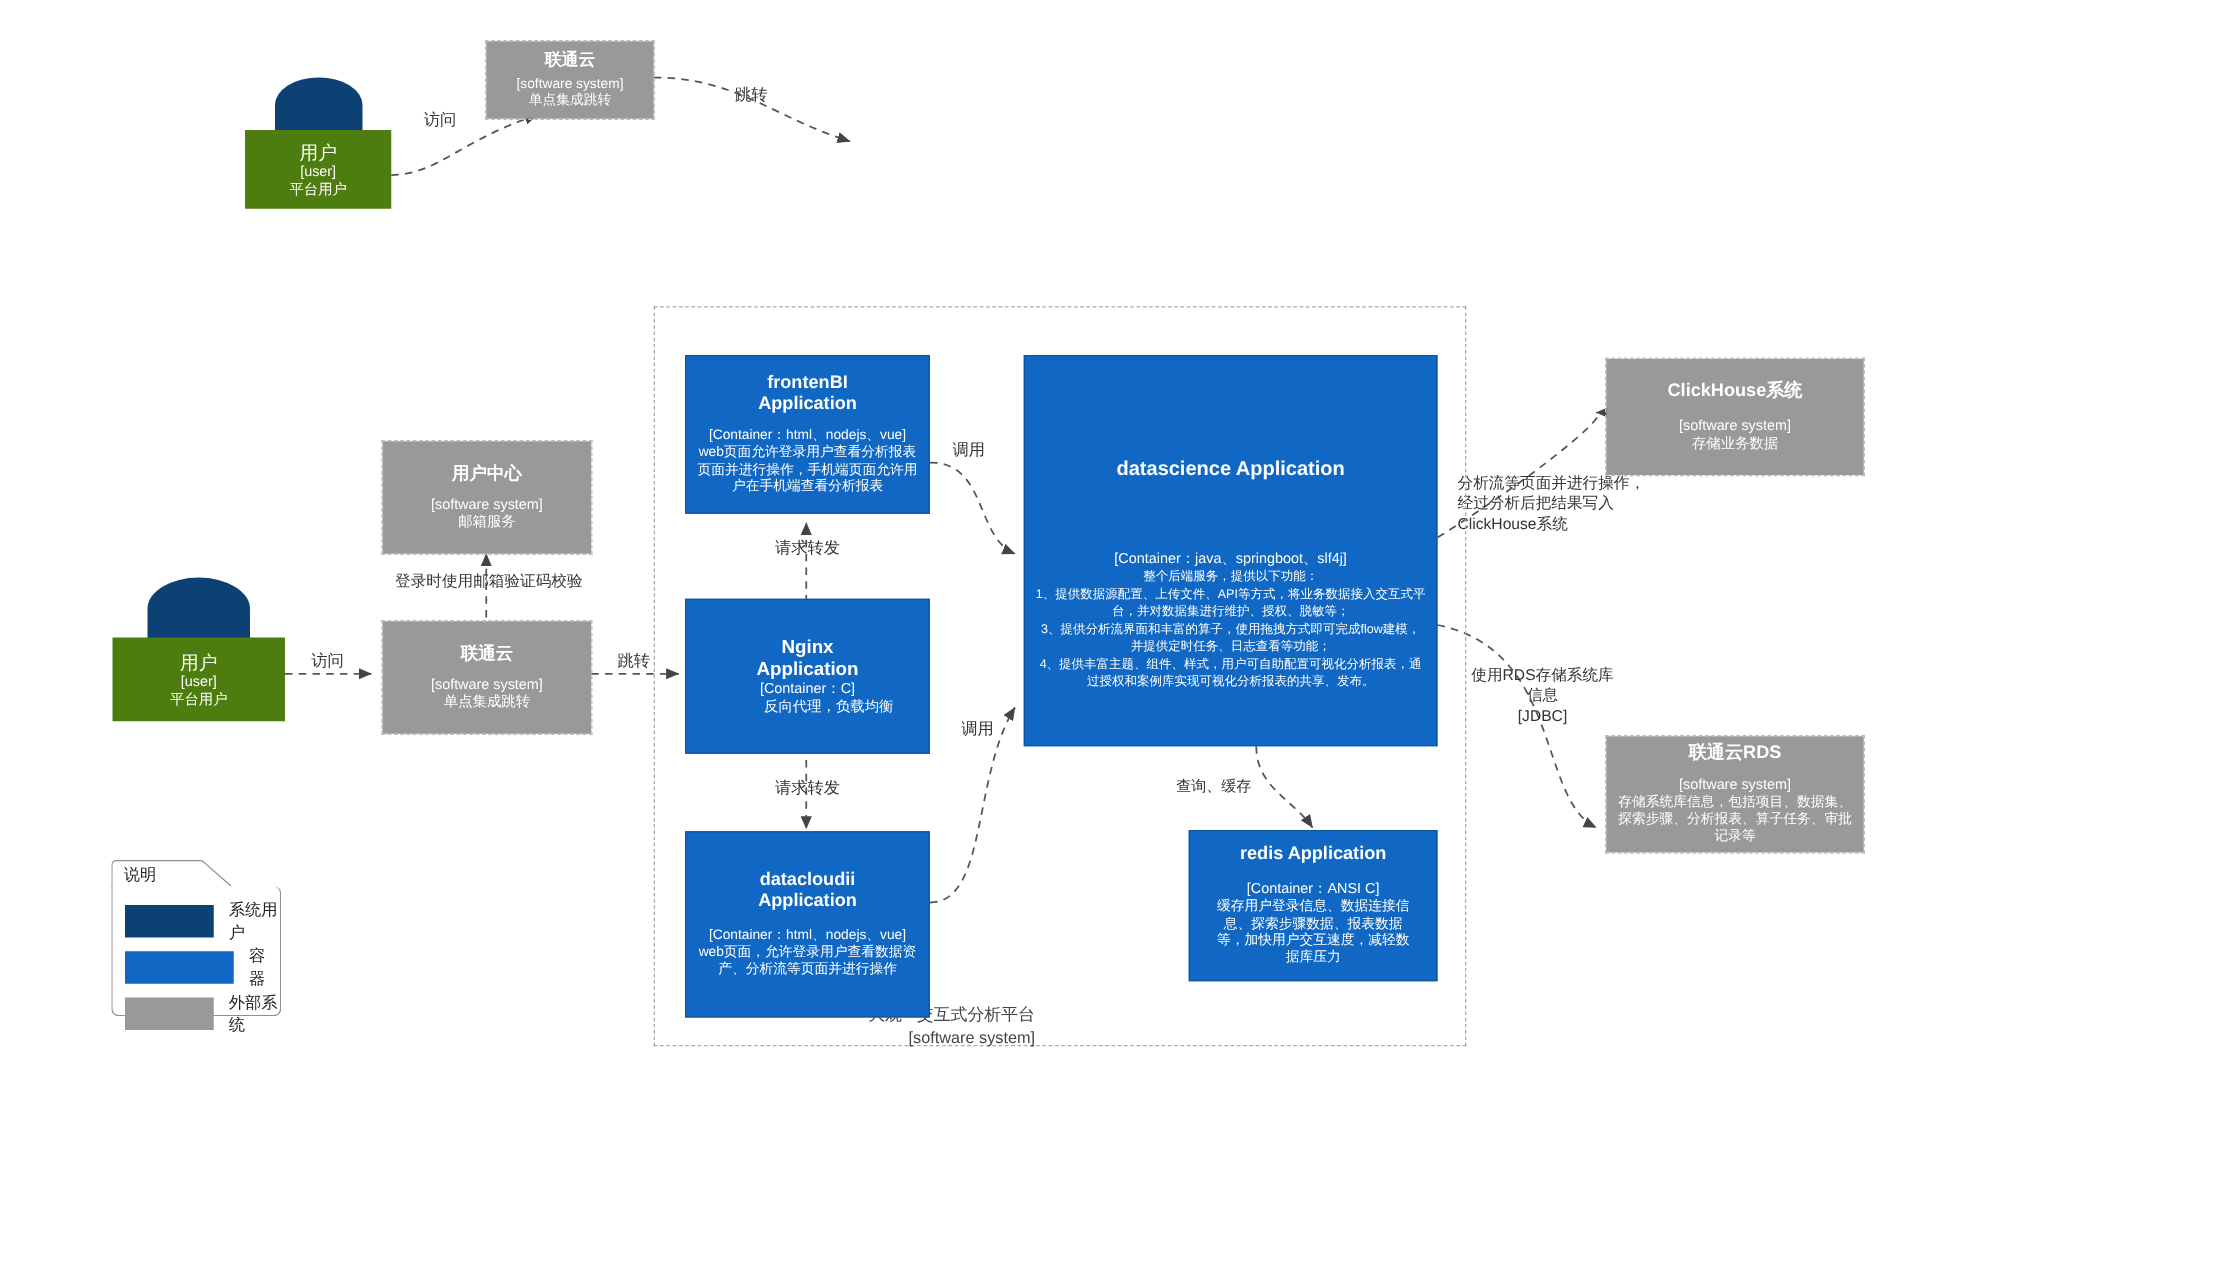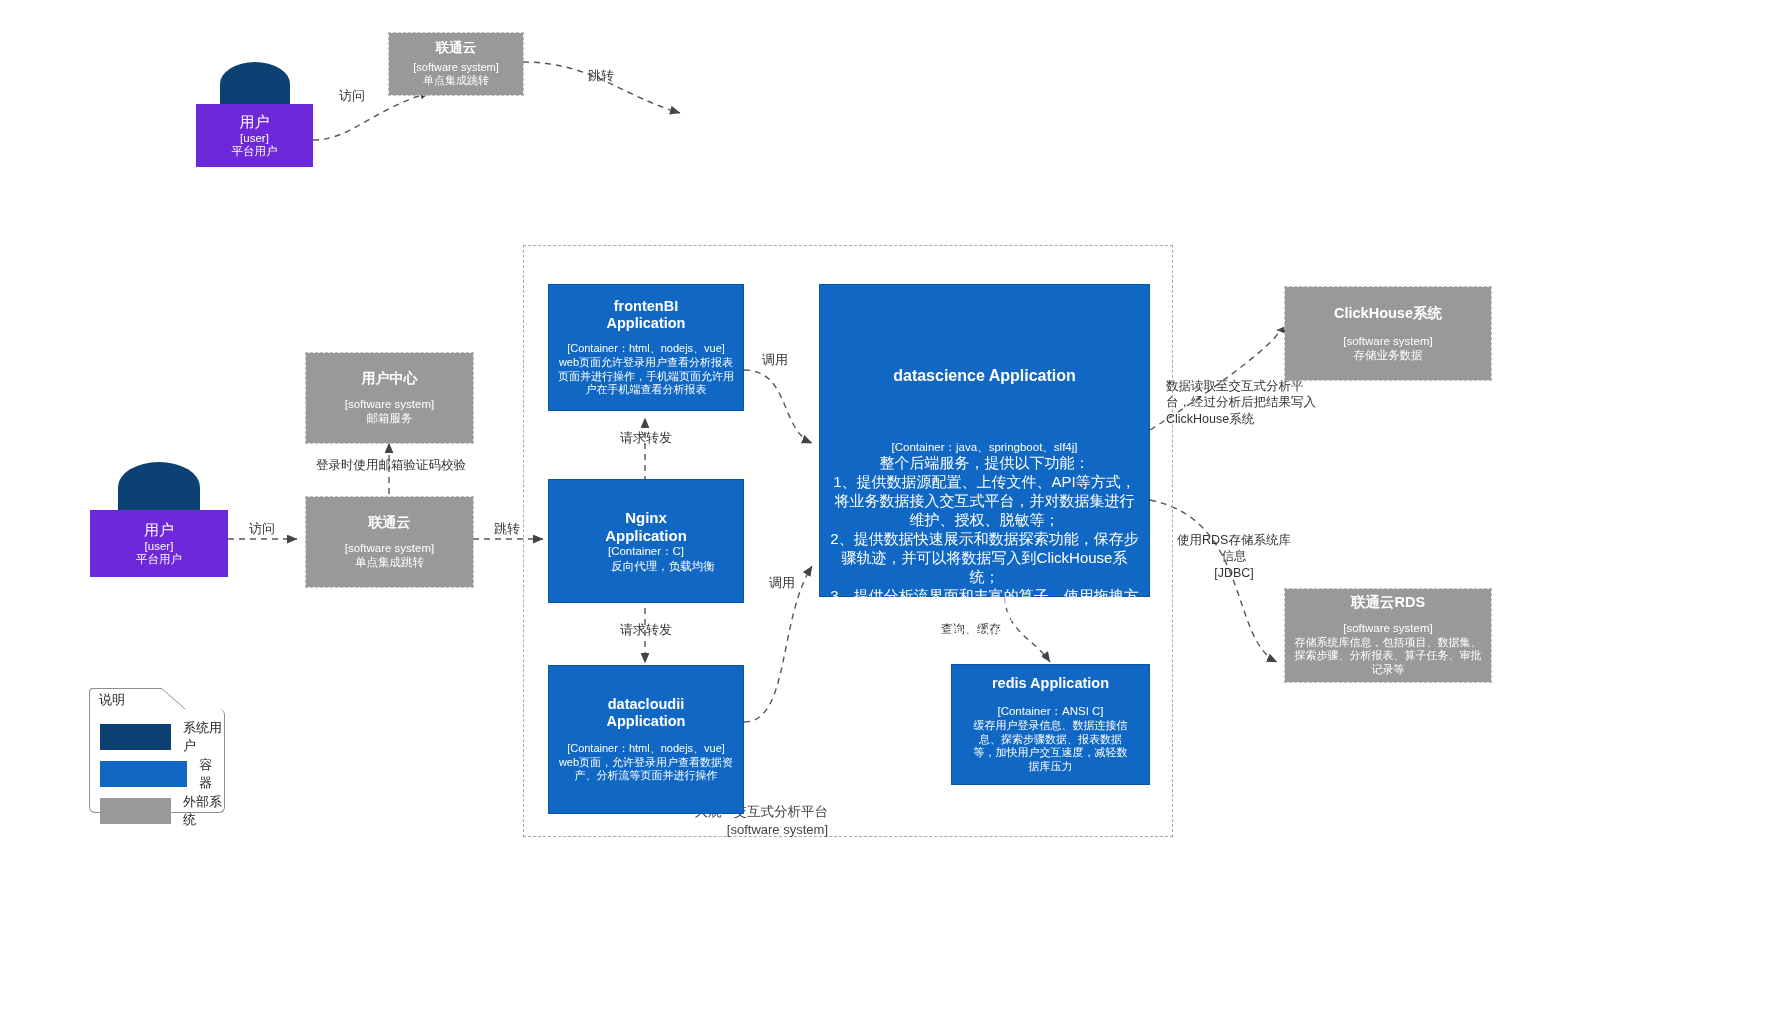--- a/index.html
+++ b/index.html
@@ -9,21 +9,21 @@
   .node{position:absolute;box-sizing:border-box;display:flex;flex-direction:column;
         align-items:center;justify-content:center;text-align:center;color:#fff;}
   .node .title{font-weight:bold;line-height:1.18;}
   .node .meta{line-height:1.25;}
   .node .desc{line-height:1.25;}
 
   
   .person{position:absolute;}
   .person .head{position:absolute;left:50%;transform:translateX(-50%);
                 border-radius:50% 50% 0 0;background:#0d4073;}
-  .person .body{position:absolute;left:0;right:0;bottom:0;background:#6d28d9;
+  .person .body{position:absolute;left:0;right:0;bottom:0;background:#4d7c0f;
                 display:flex;flex-direction:column;align-items:center;justify-content:center;
                 text-align:center;color:#fff;}
 
   .ext{background:#999999;outline:1px dashed #bdbdbd;outline-offset:0px;}
   .container-box{background:#1168c4;border:1px solid #0b55a3;}
 
   .boundary{position:absolute;border:1px dashed #aaaaaa;box-sizing:border-box;}
   .boundary-label{position:absolute;color:#444;line-height:1.35;text-align:right;}
 
   .edge-label{position:absolute;color:#333;line-height:1.3;text-align:center;
@@ -83,21 +83,21 @@
 <div class="edge-label" style="left:322px;top:88px;width:60px;font-size:13px;">访问</div>
 <div class="edge-label" style="left:571px;top:68px;width:60px;font-size:13px;">跳转</div>
 <div class="edge-label" style="left:271px;top:457px;width:240px;font-size:12.5px;">登录时使用邮箱验证码校验</div>
 <div class="edge-label" style="left:232px;top:521px;width:60px;font-size:13px;">访问</div>
 <div class="edge-label" style="left:477px;top:521px;width:60px;font-size:13px;">跳转</div>
 <div class="edge-label" style="left:600px;top:430px;width:92px;font-size:13px;">请求转发</div>
 <div class="edge-label" style="left:600px;top:622px;width:92px;font-size:13px;">请求转发</div>
 <div class="edge-label" style="left:745px;top:352px;width:60px;font-size:13px;">调用</div>
 <div class="edge-label" style="left:752px;top:575px;width:60px;font-size:13px;">调用</div>
 <div class="edge-label" style="left:916px;top:622px;width:110px;font-size:12px;">查询、缓存</div>
-<div class="edge-label" style="left:1166px;top:378px;width:150px;font-size:12.5px;text-align:left;">数据读取至交互式分析平台，经过分析后把结果写入ClickHouse系统</div>
+<div class="edge-label" style="left:1166px;top:378px;width:150px;font-size:12.5px;text-align:left;">分析流等页面并进行操作，经过分析后把结果写入ClickHouse系统</div>
 <div class="edge-label" style="left:1175px;top:532px;width:118px;font-size:12.5px;">使用RDS存储系统库信息
 [JDBC]</div>
 
 <div class="boundary" style="left:523px;top:245px;width:650px;height:592px;"></div>
 <div class="boundary-label" style="left:528px;top:803px;width:300px;">
   <div style="font-size:13.5px;">大观 · 交互式分析平台</div>
   <div style="font-size:13px;">[software system]</div>
 </div>
 
 <div class="person" style="left:196px;top:62px;width:117px;height:105px;">
@@ -153,24 +153,23 @@
 <div class="node container-box" style="left:548px;top:665px;width:196px;height:149px;padding:6px;">
   <div class="title" style="font-size:14.5px;white-space:pre-line;">datacloudii
 Application</div>
   <div class="meta" style="font-size:11px;margin-top:12px;">[Container：html、nodejs、vue]</div>
   <div class="desc" style="font-size:11px;">web页面，允许登录用户查看数据资产、分析流等页面并进行操作</div>
 </div>
 
 <div class="node container-box" style="left:819px;top:284px;width:331px;height:313px;padding:10px 8px;justify-content:flex-start;">
   <div class="title" style="font-size:16px;margin-top:72px;">datascience Application</div>
   <div class="meta" style="font-size:11.5px;margin-top:54px;">[Container：java、springboot、slf4j]</div>
-  <div style="font-size:15px;width:100%;">
+  <div style="font-size:10px;width:100%;">
     <div>整个后端服务，提供以下功能：</div>
     <div>1、提供数据源配置、上传文件、API等方式，将业务数据接入交互式平台，并对数据集进行维护、授权、脱敏等；</div>
-    <div>2、提供数据快速展示和数据探索功能，保存步骤轨迹，并可以将数据写入到ClickHouse系统；</div>
     <div>3、提供分析流界面和丰富的算子，使用拖拽方式即可完成flow建模，并提供定时任务、日志查看等功能；</div>
     <div>4、提供丰富主题、组件、样式，用户可自助配置可视化分析报表，通过授权和案例库实现可视化分析报表的共享、发布。</div>
   </div>
 </div>
 
 <div class="node container-box" style="left:951px;top:664px;width:199px;height:121px;padding:20px;">
   <div class="title" style="font-size:14.5px;">redis Application</div>
   <div class="meta" style="font-size:11.5px;margin-top:12px;">[Container：ANSI C]</div>
   <div class="desc" style="font-size:11px;">缓存用户登录信息、数据连接信息、探索步骤数据、报表数据等，加快用户交互速度，减轻数据库压力</div>
 </div>

